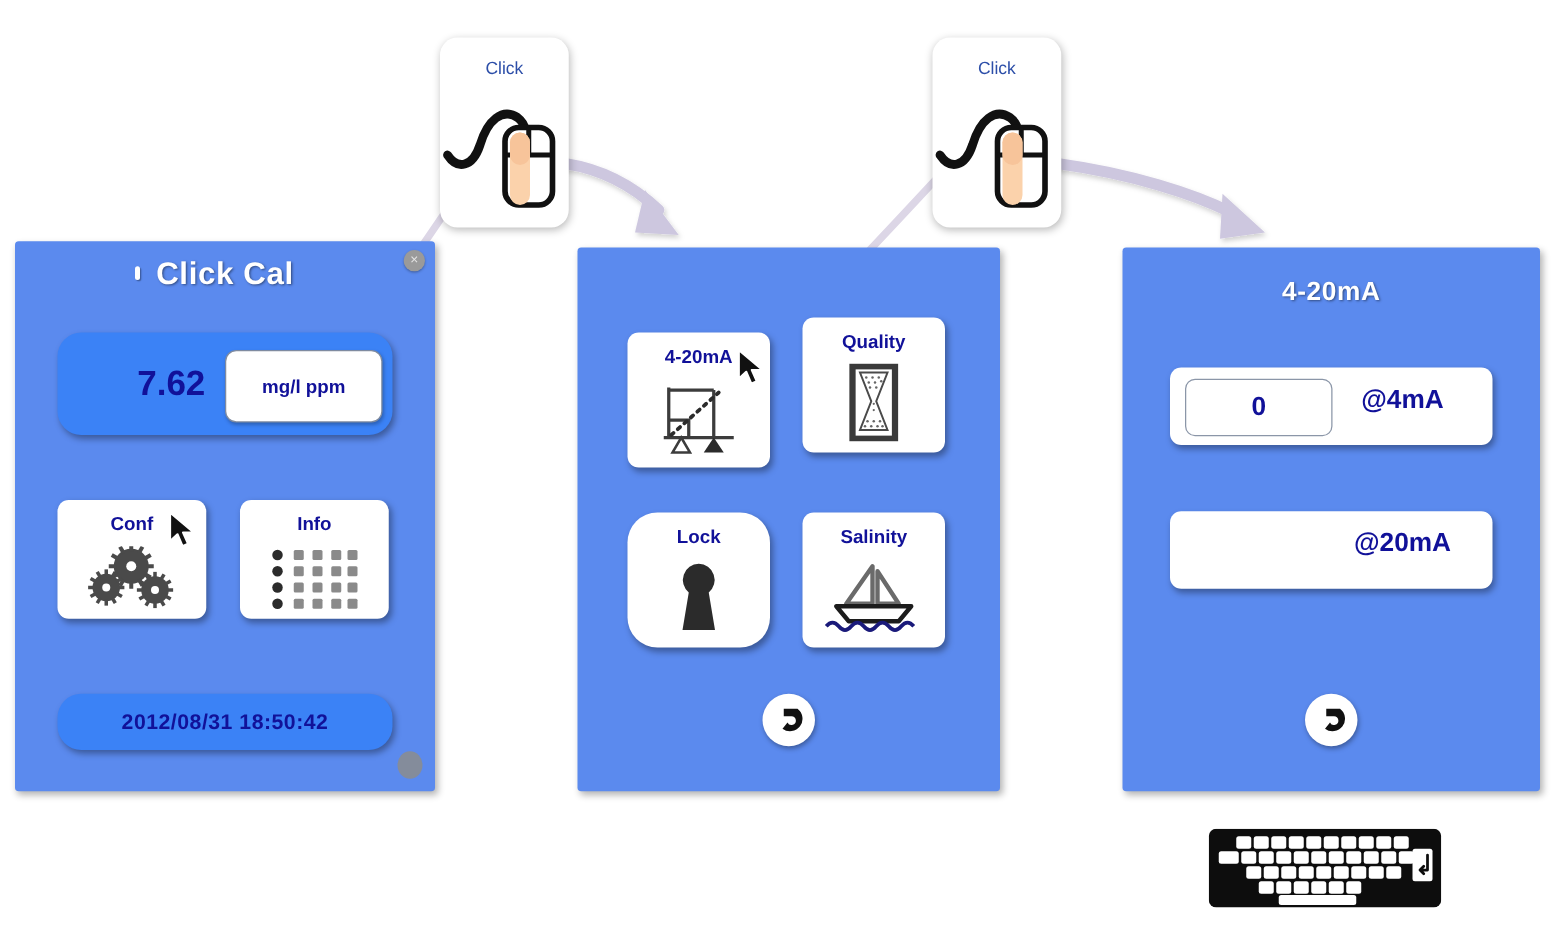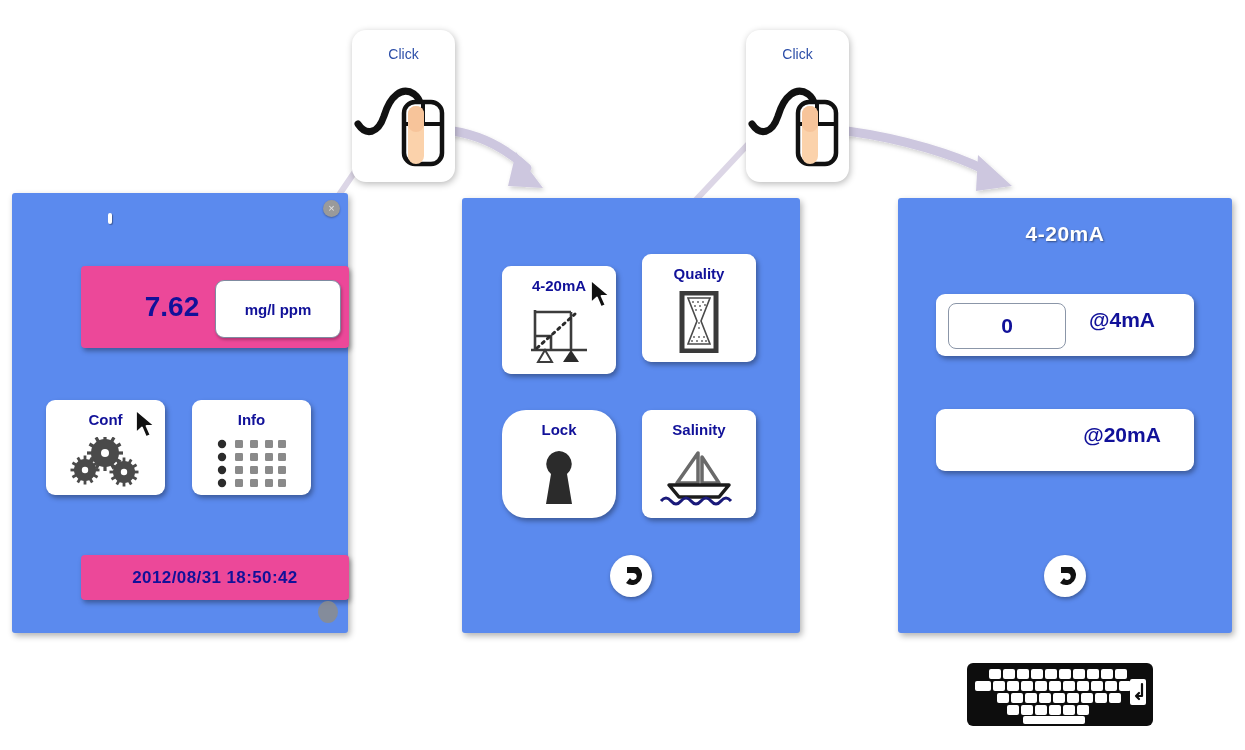--- a/index.html
+++ b/index.html
@@ -44,23 +44,22 @@
     color:#e4e4e4;font-size:11px;line-height:17px;text-align:center;
     box-shadow:0 1px 2px rgba(0,0,0,.3);
   }
   .resize-handle{
     position:absolute;right:10px;bottom:10px;width:20px;height:22px;
     border-radius:50%;background:#8c8c8c;opacity:.85;
   }
 
   
   .card{
-    position:absolute;background:#ec4899;border-radius:4px;
+    position:absolute;background:#3b82f6;border-radius:19px;
     box-shadow:2px 3px 5px rgba(0,0,0,.35);
-    margin-left:35px;
   }
   .tile{
     position:absolute;background:#ffffff;border-radius:9px;
     box-shadow:2px 3px 5px rgba(0,0,0,.35);
   }
   .tile-label{
     position:absolute;left:0;right:0;top:11px;text-align:center;
     color:#111199;font-weight:bold;font-size:15px;
   }
   .tile-icon{
@@ -174,20 +173,21 @@
       <path d="M151,432 C215,370 295,260 356,170" stroke="#dcd6e6" stroke-width="6" fill="none" stroke-linecap="round"></path>
     </g>
 
     <g>
       <path d="M600,298 C655,245 710,185 752,140" stroke="#dcd6e6" stroke-width="6" fill="none" stroke-linecap="round"></path>
     </g>
   </svg>
 
   <div class="panel" id="panel-1">
     <div class="title-bullet"></div>
+    <div class="panel-title">Click Cal</div>
     <div class="close-btn">×</div>
 
     <div class="card" id="reading-card">
       <div id="reading-value">7.62</div>
       <div id="unit-button">mg/l ppm</div>
     </div>
 
     <div class="tile" id="conf-tile">
       <div class="tile-label">Conf</div>
       <div class="tile-icon">

